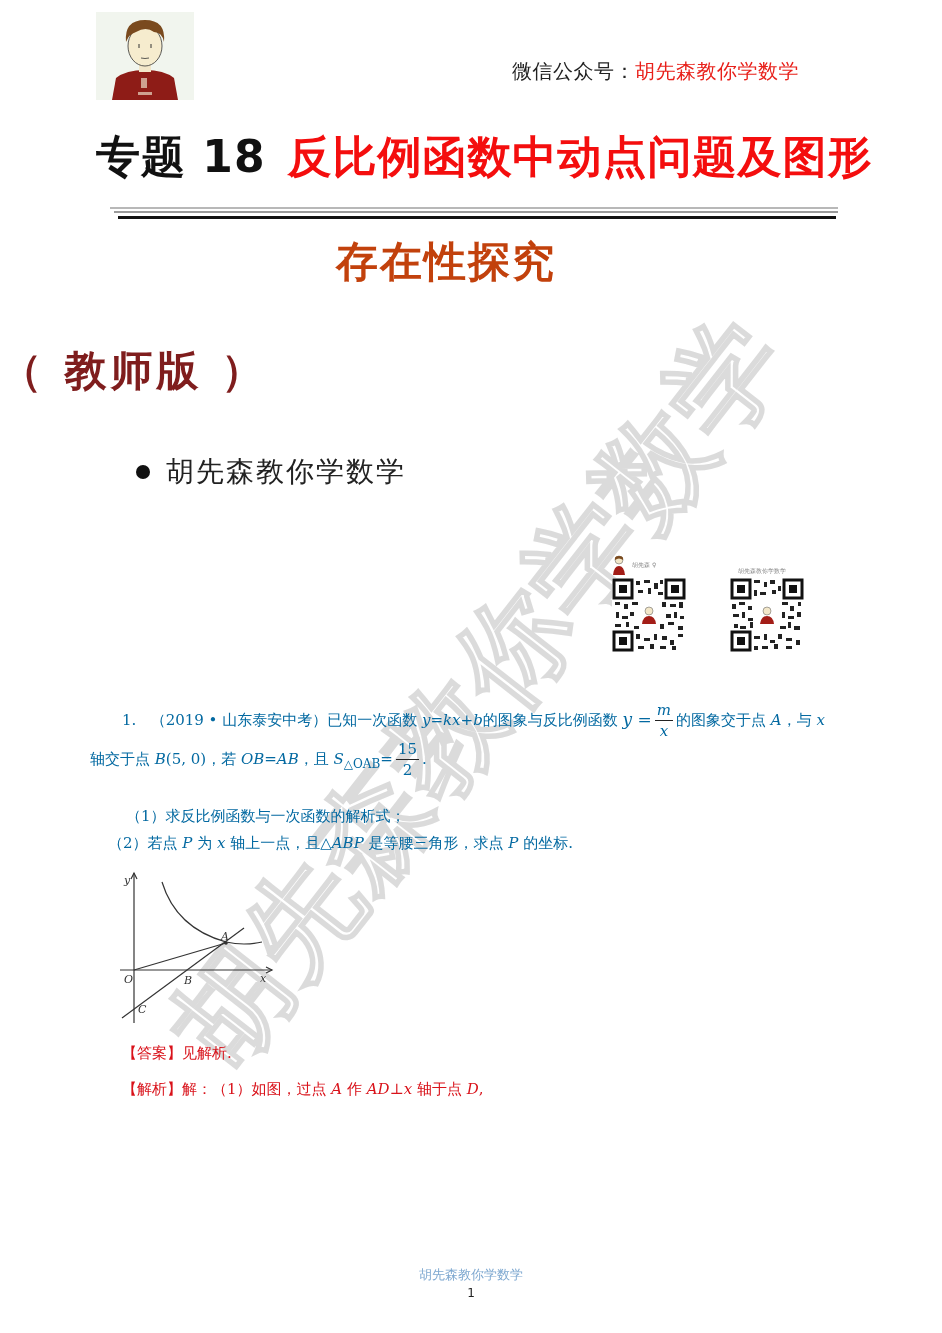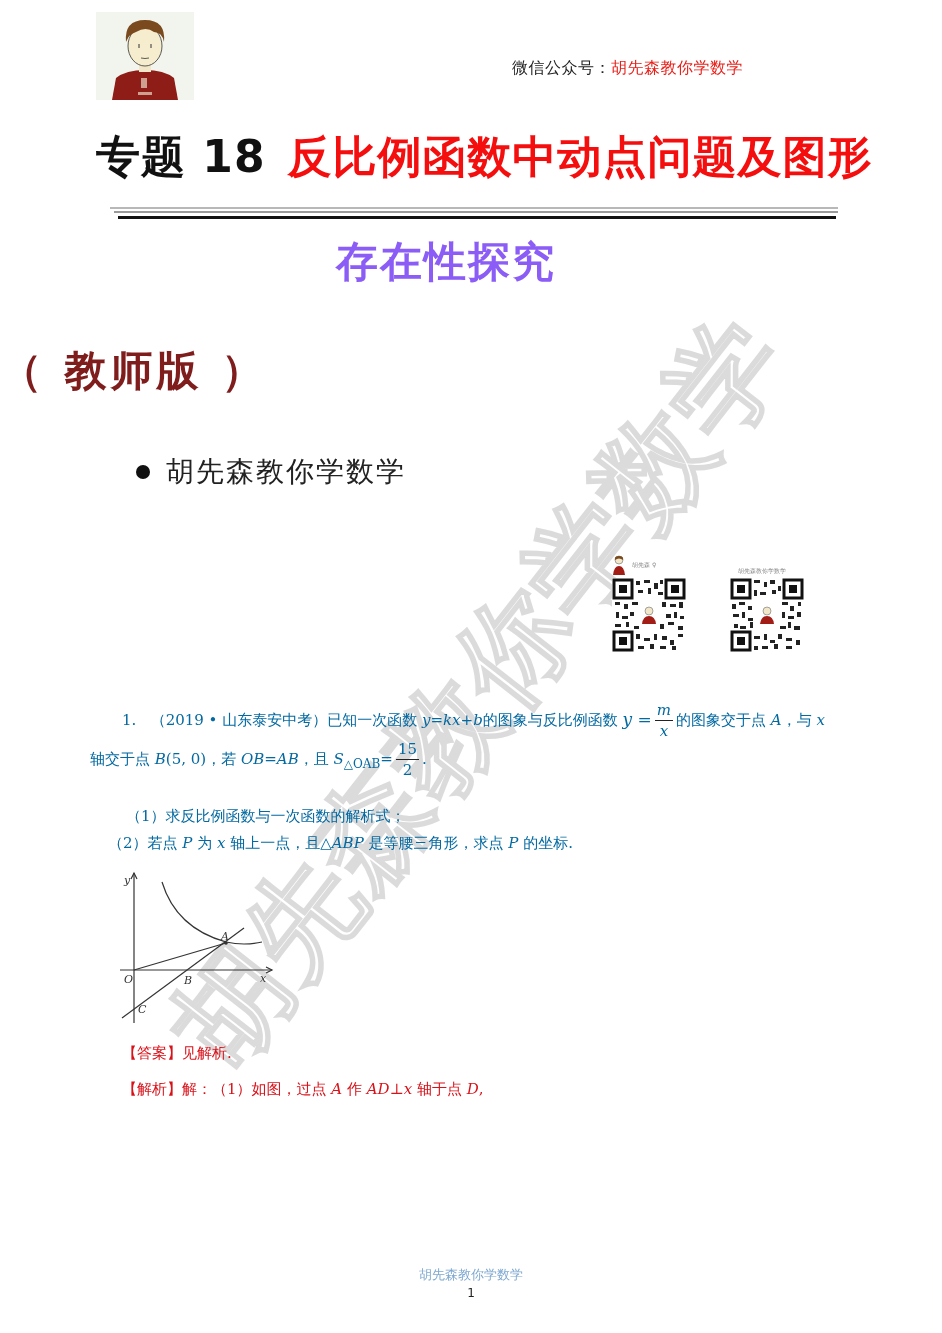--- a/index.html
+++ b/index.html
@@ -6,32 +6,32 @@
   body {
     width: 942px; height: 1333px; position: relative; overflow: hidden;
     background: #ffffff;
     font-family: "DejaVu Serif", "Liberation Serif", serif;
     color: #222;
   }
   .abs { position: absolute; }
 
   
   #avatar { left: 96px; top: 12px; width: 98px; height: 88px; background: #eef3ea; }
-  #wechat-line { left: 512px; top: 58px; font-size: 16px; white-space: nowrap; letter-spacing: 0.5px; color: #222; text-align: right; }
+  #wechat-line { left: 512px; top: 58px; font-size: 20px; white-space: nowrap; letter-spacing: 0.5px; color: #222; text-align: right; }
   #wechat-line .name { color: #e8201a; }
 
   
   .title-sans { font-family: "DejaVu Sans", "Liberation Sans", sans-serif; font-weight: bold; }
   #title-line1 { left: 96px; top: 128px; font-size: 44px; white-space: nowrap; letter-spacing: 1px; text-align: center; }
   #title-line1 .prefix { color: #111; margin-right: 22px; }
   #title-line1 .main { color: #f40e0e; }
   #rule1 { left: 110px; top: 207px; width: 728px; height: 2px; background: #b8b8b8; }
   #rule2 { left: 114px; top: 211px; width: 724px; height: 2px; background: #9a9a9a; }
   #rule3 { left: 118px; top: 216px; width: 718px; height: 3px; background: #111; }
-  #title-line2 { left: 0; width: 892px; top: 234px; text-align: center; font-size: 42px; color: #8b5cf6; letter-spacing: 2px; }
+  #title-line2 { left: 0; width: 892px; top: 234px; text-align: center; font-size: 42px; color: #c2410c; letter-spacing: 2px; }
   #edition { left: 0; width: 942px; top: 343px; text-align: left; font-size: 42px; color: #7f1d1d; letter-spacing: 4px; }
 
   
   .bullets { left: 136px; top: 444px; font-family: "DejaVu Sans", "Liberation Sans", sans-serif; font-size: 28px; color: #222; }
   .bullet-item { display: flex; align-items: center; height: 56px; white-space: nowrap; letter-spacing: 2px; }
   .bullet-dot { width: 14px; height: 14px; border-radius: 50%; background: #111; margin-right: 16px; flex: none; }
 
   
   .qr-wrap { width: 80px; }
   .qr-label { font-size: 6px; color: #888; font-family: "DejaVu Sans", sans-serif; white-space: nowrap; }

